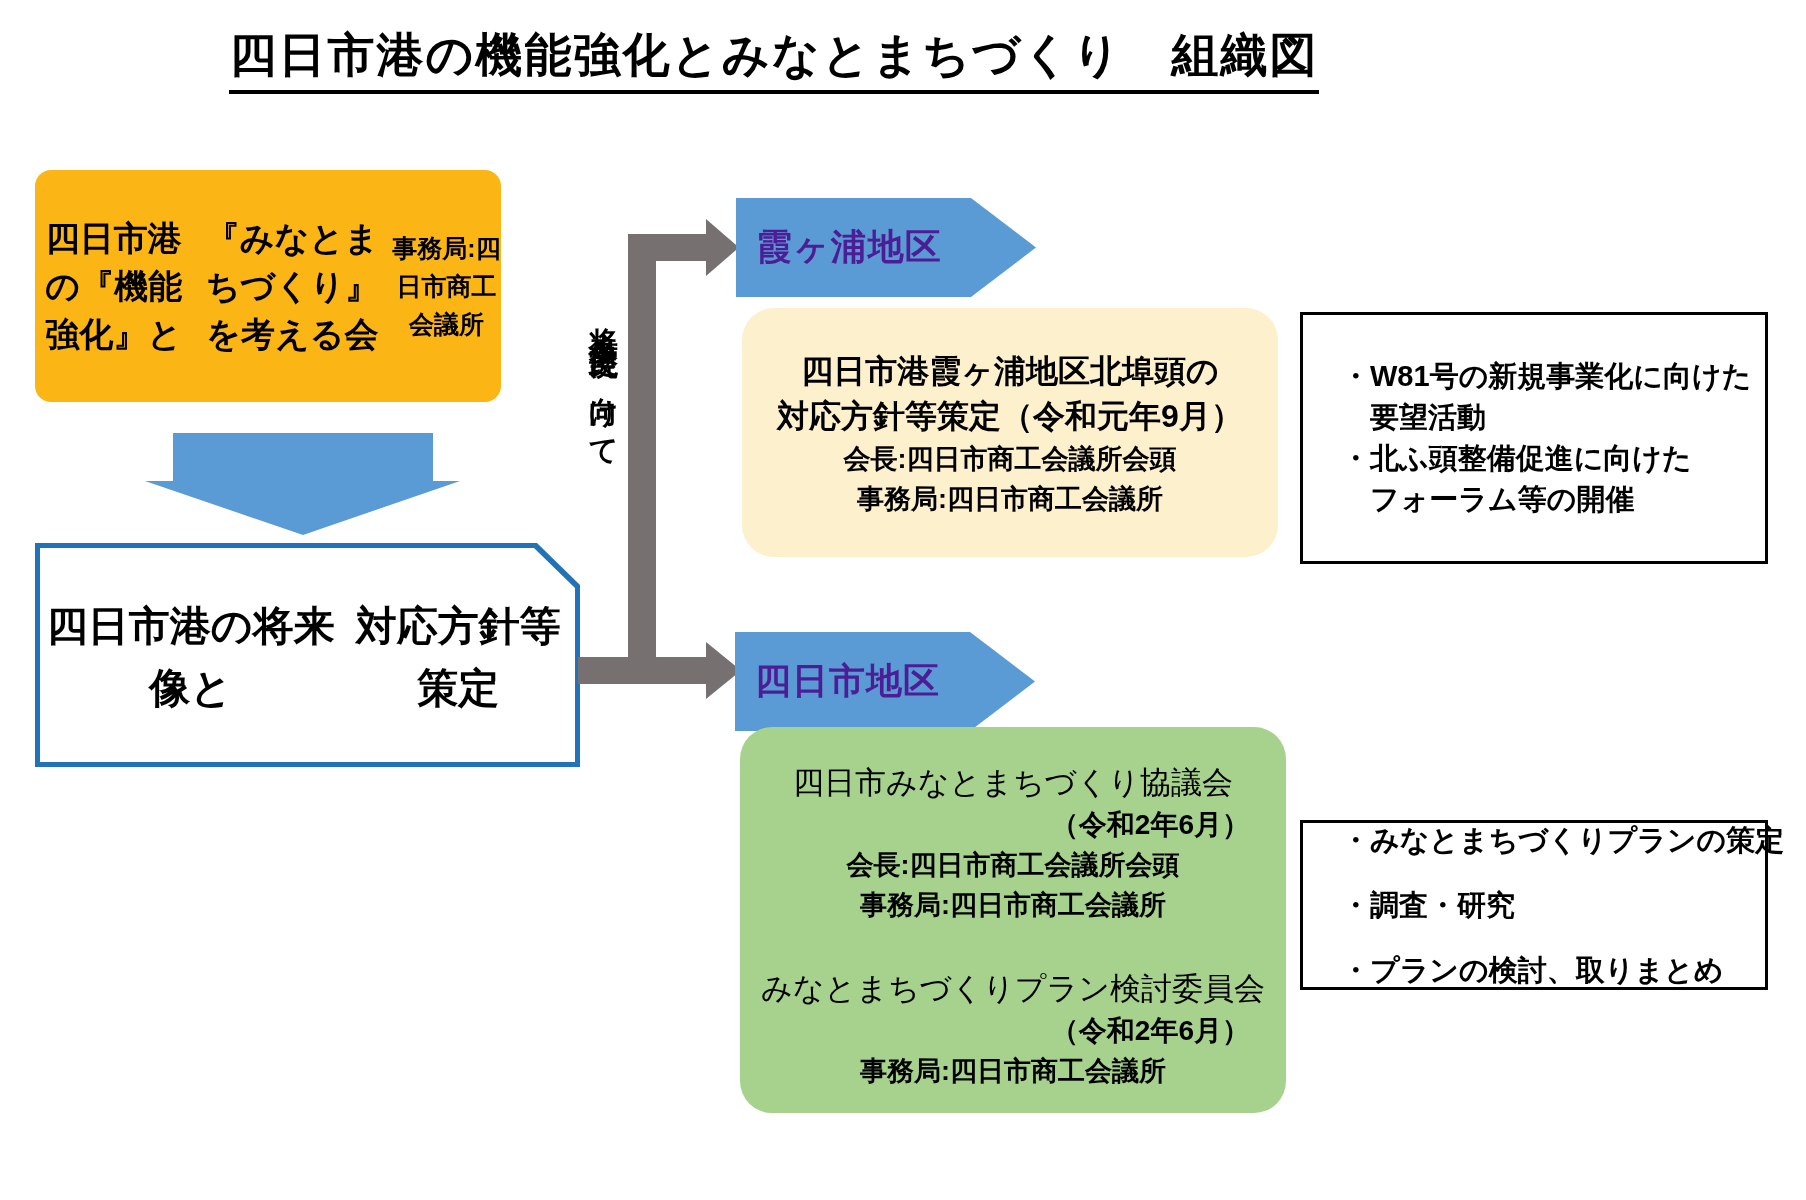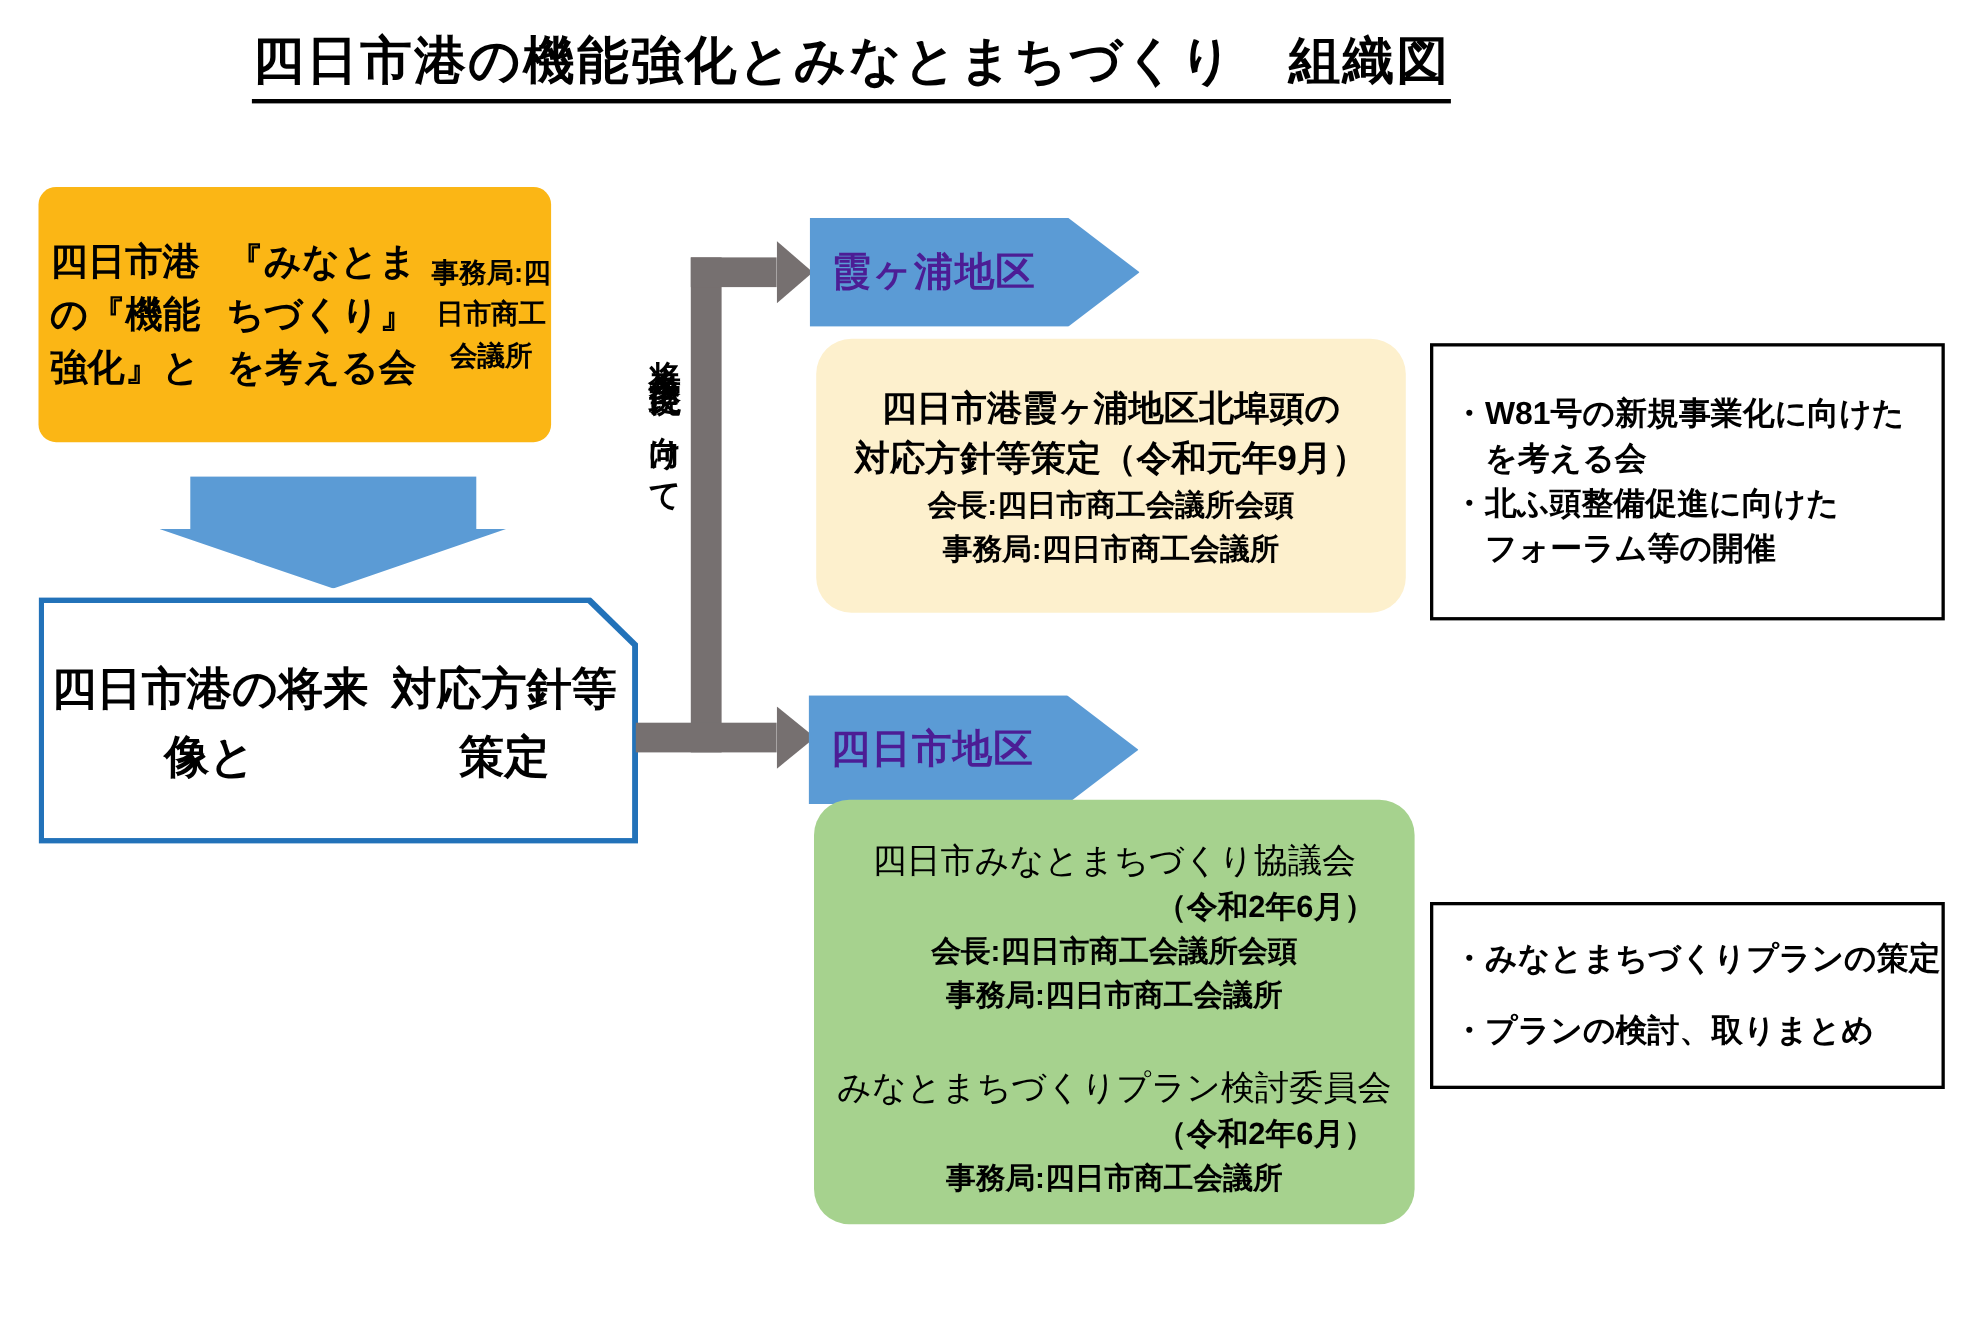--- a/index.html
+++ b/index.html
@@ -100,21 +100,21 @@
   .green-box .name{font-size:31px;font-weight:normal;line-height:44px;}
   .green-box .date{font-size:28px;font-weight:bold;line-height:40px;text-align:right;padding-right:36px;}
   .green-box .small{font-size:27px;font-weight:bold;line-height:40px;}
   .green-box .spacer{height:42px;}
 
   
   .note-box{
     position:absolute;left:1300px;width:468px;background:#fff;border:3px solid #000;
     box-sizing:border-box;
     display:flex;flex-direction:column;justify-content:center;
-    padding-left:18px;padding-right:8px;
+    padding-left:38px;padding-right:8px;
   }
   .note-box.top{top:312px;height:252px;}
   .note-box.bottom{top:820px;height:170px;gap:24px;}
   .note-box div{font-size:29px;font-weight:bold;line-height:41px;white-space:pre;}
 </style>
 </head>
 <body>
 
 <div class="canvas">
 
@@ -151,21 +151,21 @@
 
   <div class="cream-box">
     <div class="big">四日市港霞ヶ浦地区北埠頭の</div>
     <div class="big">対応方針等策定（令和元年9月）</div>
     <div class="small">会長:四日市商工会議所会頭</div>
     <div class="small">事務局:四日市商工会議所</div>
   </div>
 
   <div class="note-box top">
     <div>・W81号の新規事業化に向けた</div>
-    <div>　を考える会</div>
+    <div>　要望活動</div>
     <div>・北ふ頭整備促進に向けた</div>
     <div>　フォーラム等の開催</div>
   </div>
 
   <div class="pentagon yokka">
     <span>四日市地区</span>
   </div>
 
   <div class="green-box">
     <div class="name">四日市みなとまちづくり協議会</div>
@@ -173,16 +173,17 @@
     <div class="small">会長:四日市商工会議所会頭</div>
     <div class="small">事務局:四日市商工会議所</div>
     <div class="spacer"></div>
     <div class="name">みなとまちづくりプラン検討委員会</div>
     <div class="date">（令和2年6月）</div>
     <div class="small">事務局:四日市商工会議所</div>
   </div>
 
   <div class="note-box bottom">
     <div>・みなとまちづくりプランの策定</div>
+    <div>・調査・研究</div>
     <div>・プランの検討、取りまとめ</div>
   </div>
 
 </div>
 
 </body></html>

